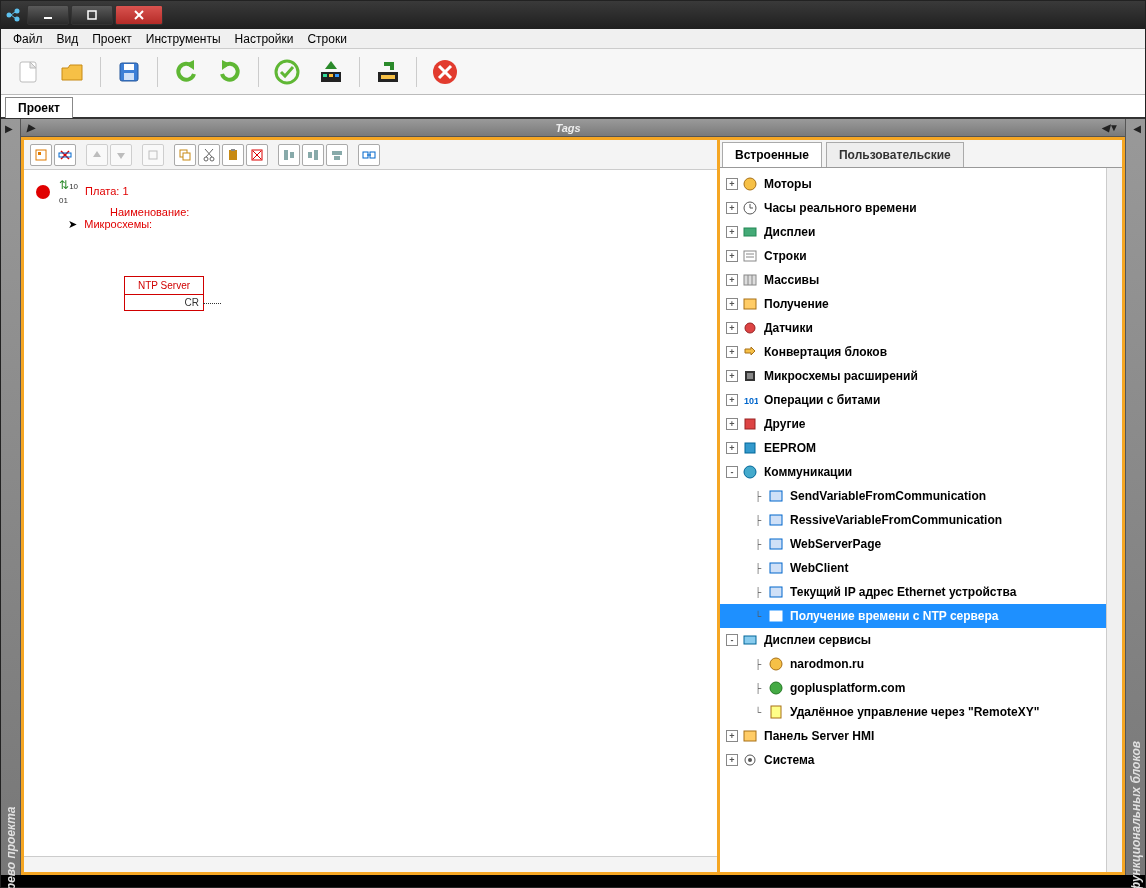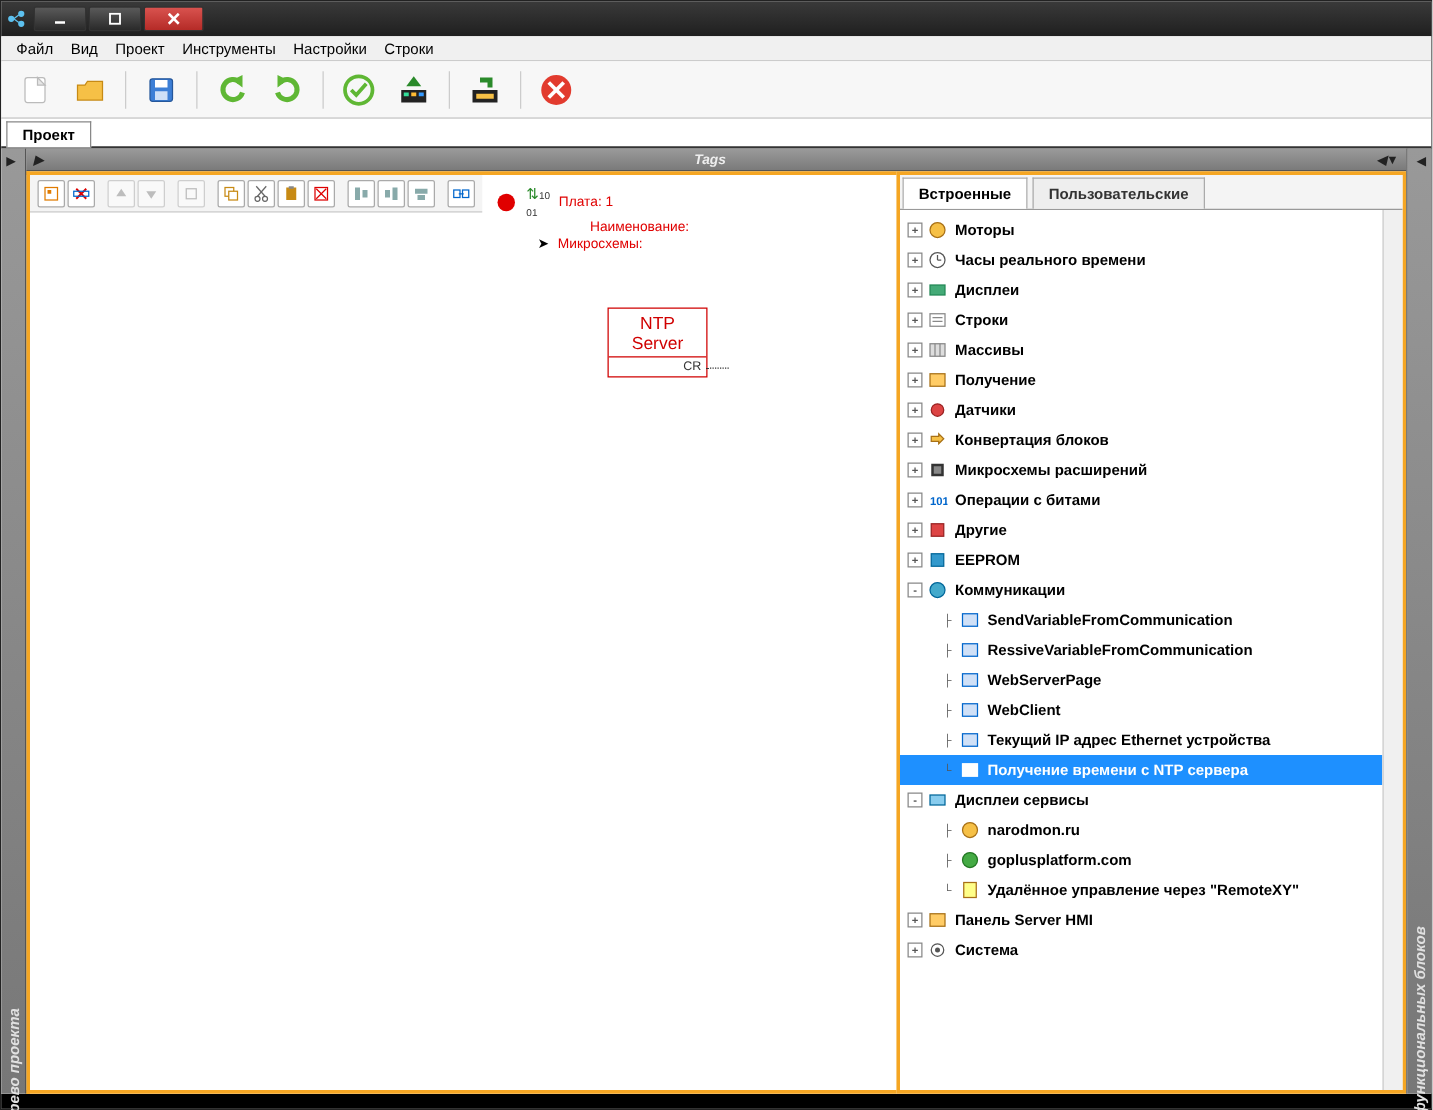--- a/index.html
+++ b/index.html
@@ -33,32 +33,32 @@
 .content-row { flex:1; display:flex; position:relative; background:#fff; min-height:0;}
 .side-tab-left { width:20px; background: linear-gradient(#999,#777); position:relative; border-right:1px solid #555; }
 .side-tab-label { position:absolute; bottom:12px; left:50%; transform: translateX(-50%) rotate(-90deg); transform-origin:center; white-space:nowrap; color:#e0e0e0; font-style:italic; font-weight:bold; font-size:12px;}
 
 .mid { flex:1; display:flex; flex-direction:column; min-width:0; }
 .tags-bar { height:18px; background: linear-gradient(#9a9a9a,#7a7a7a); border-bottom:1px solid #555; display:flex; justify-content:space-between; align-items:center; padding:0 6px; color:#eee; font-style:italic; font-weight:bold;}
 .tags-bar .tri { font-size:10px; color:#222;}
 .mid-inner { flex:1; display:flex; min-height:0;}
 
 
-.canvas-wrap { flex:1; display:flex; flex-direction:row; border:3px solid #f5a623; border-right:none; min-width:0;text-decoration:underline; }
+.canvas-wrap { flex:1; display:flex; flex-direction:column; border:3px solid #f5a623; border-right:none; min-width:0;text-decoration:underline; }
 .canvas-toolbar { height:30px; border-bottom:1px solid #ccc; padding:3px 6px; display:flex; gap:2px; align-items:center; background:#f4f4f4;}
 .ct-btn { width:22px; height:22px; border:1px solid #aaa; border-radius:2px; background:#fff; display:flex; align-items:center; justify-content:center; cursor:pointer; font-size:10px;}
 .ct-gap { width:6px; }
 .canvas { flex:1; position:relative; background:#fff; overflow:auto;}
 .board-info { position:absolute; top:8px; left:12px; font-size:11px; }
 .board-info .red { color:#e00000; }
 .board-info .bullet { width:14px; height:14px; background:#e00000; border-radius:50%; display:inline-block; vertical-align:middle; margin-right:6px;}
 .board-info .arrows { display:inline-block; vertical-align:middle; margin-right:4px; font-size:12px; color:#2a8a2a;}
 .board-info .arrow-play{ color:#000; margin-right:4px;}
 .block { position:absolute; top:106px; left:100px; width:80px; border:1px solid #d00000; background:#fff;}
-.block .title { font-size:14px; color:#d00000; padding:3px 4px; border-bottom:1px solid #d00000; text-align:center;}
+.block .title { font-size:10px; color:#d00000; padding:3px 4px; border-bottom:1px solid #d00000; text-align:center;}
 .block .port { font-size:10px; text-align:right; padding:2px 4px; color:#333; position:relative;}
 .block .port::after { content:''; position:absolute; right:-18px; top:50%; width:18px; border-top:1px dotted #333;}
 .canvas-scroll-h { height:16px; border-top:1px solid #ccc; background:#f4f4f4; }
 
 
 .right-panel { width:408px; display:flex; flex-direction:column; border:3px solid #f5a623; min-width:0;}
 .rptabs { display:flex; height:28px; border-bottom:1px solid #999; background:#f4f4f4;}
 .rptab { padding:5px 12px; border:1px solid #aaa; border-bottom:none; margin:2px 2px 0 2px; background:#fff; font-weight:bold; font-size:12px; cursor:pointer;}
 .rptab.inactive { background:#eee; color:#333;}
 .tree { flex:1; overflow:auto; background:#fff; padding:4px 0;}

